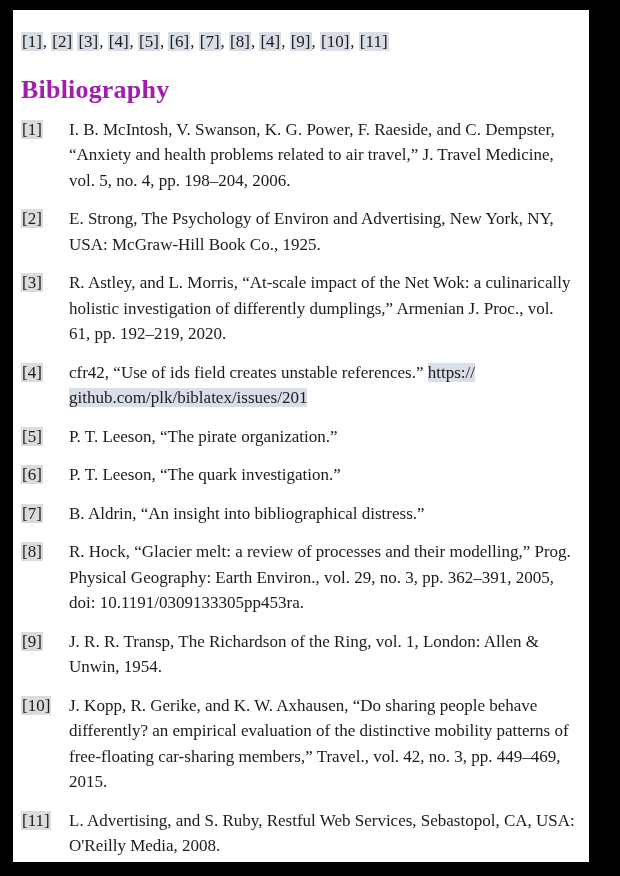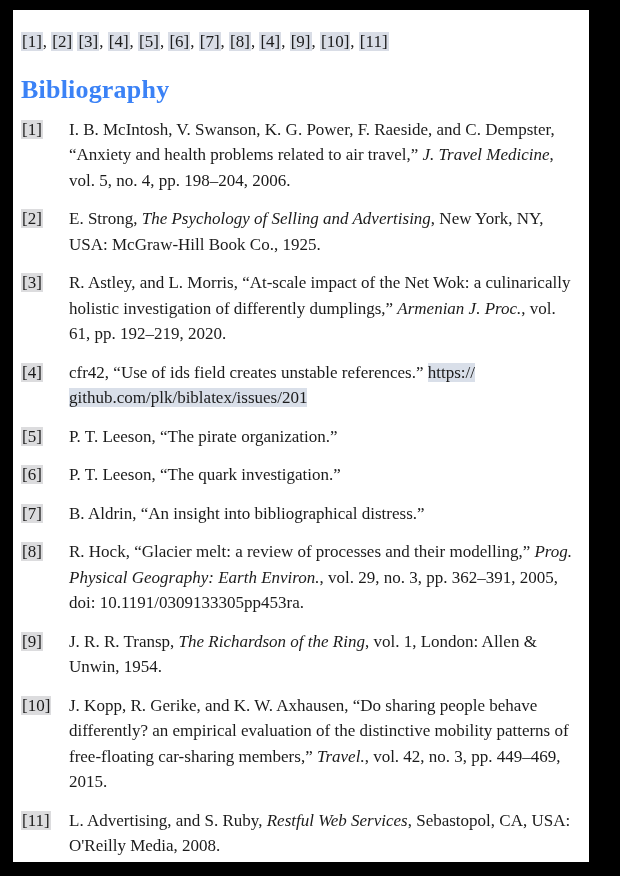--- a/index.html
+++ b/index.html
@@ -34,21 +34,21 @@
   .cite-box {
     background: #d9dde6;
     padding: 0 1px;
   }
   h1.bib-heading {
     font-size: 26px;
     line-height: 30px;
     font-weight: 700;
     margin: 20px 0 12px 0;
     letter-spacing: 0.2px;
-    color: #3b82f6;
+    color: #a21caf;
   }
   .ref-list {
     margin: 0;
     padding: 0;
   }
   .ref-entry {
     display: flex;
     align-items: flex-start;
     margin-top: 13px;
     font-size: 17px;
@@ -61,21 +61,20 @@
     flex: 0 0 48px;
   }
   .ref-label .cite-box {
     background: #dcdcde;
   }
   .ref-body {
     flex: 1 1 auto;
     min-width: 0;
   }
   .seg-italic {
-    font-style: italic;
   }
   .seg-link {
     background: #d9dfe9;
     word-break: normal;
   }
 </style>
 </head>
 <body>
 
 <div class="page">
@@ -84,21 +83,21 @@
 
   <h1 class="bib-heading">Bibliography</h1>
 
   <div class="ref-list">
       <div class="ref-entry">
         <div class="ref-label"><span class="cite-box">[1]</span></div>
         <div class="ref-body"><span>I. B. McIntosh, V. Swanson, K. G. Power, F. Raeside, and C. Dempster, “Anxiety and health problems related to air travel,” </span><span class="seg-italic">J. Travel Medicine</span><span>, vol. 5, no. 4, pp. 198–204, 2006.</span></div>
       </div>
       <div class="ref-entry">
         <div class="ref-label"><span class="cite-box">[2]</span></div>
-        <div class="ref-body"><span>E. Strong, </span><span class="seg-italic">The Psychology of Selling and Advertising</span><span>, New York, NY, USA: McGraw-Hill Book Co., 1925.</span></div>
+        <div class="ref-body"><span>E. Strong, </span><span class="seg-italic">The Psychology of Environ and Advertising</span><span>, New York, NY, USA: McGraw-Hill Book Co., 1925.</span></div>
       </div>
       <div class="ref-entry">
         <div class="ref-label"><span class="cite-box">[3]</span></div>
         <div class="ref-body"><span>R. Astley, and L. Morris, “At-scale impact of the Net Wok: a culinarically holistic investigation of differently dumplings,” </span><span class="seg-italic">Armenian J. Proc.</span><span>, vol. 61, pp. 192–219, 2020.</span></div>
       </div>
       <div class="ref-entry">
         <div class="ref-label"><span class="cite-box">[4]</span></div>
         <div class="ref-body"><span>cfr42, “Use of ids field creates unstable references.” </span><span class="seg-link">https://<wbr>github.com/plk/biblatex/issues/201</span></div>
       </div>
       <div class="ref-entry">

